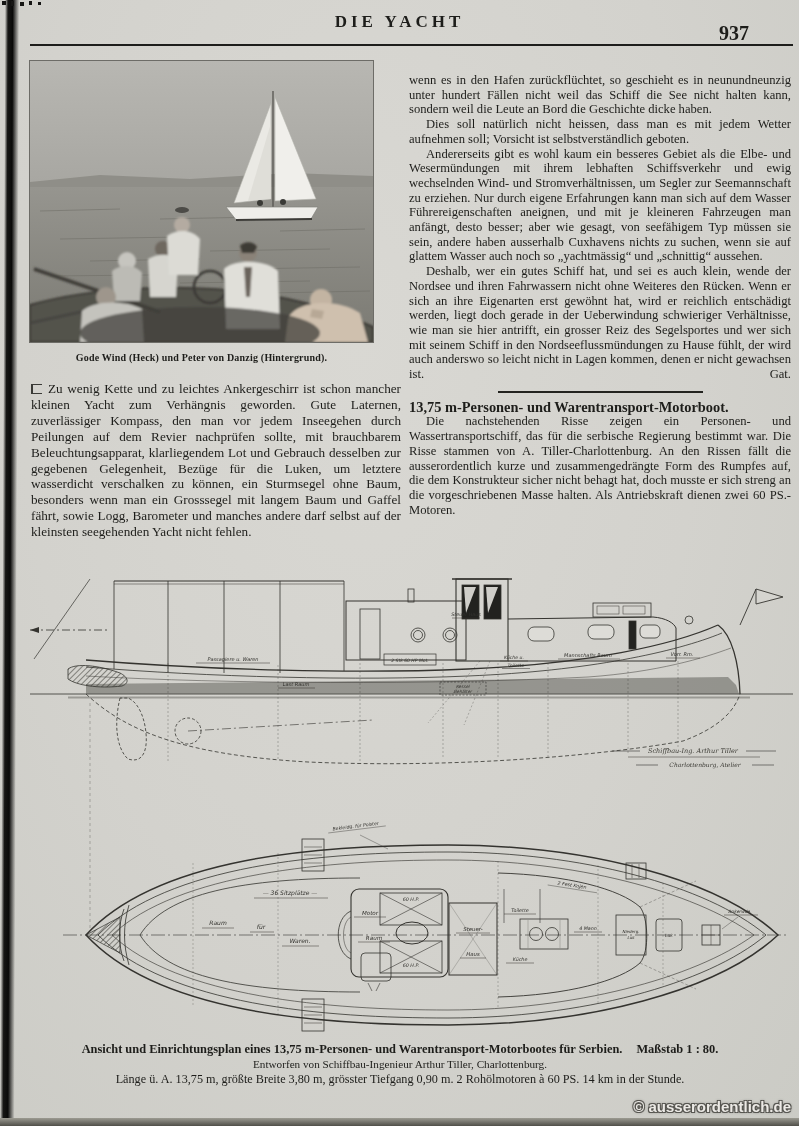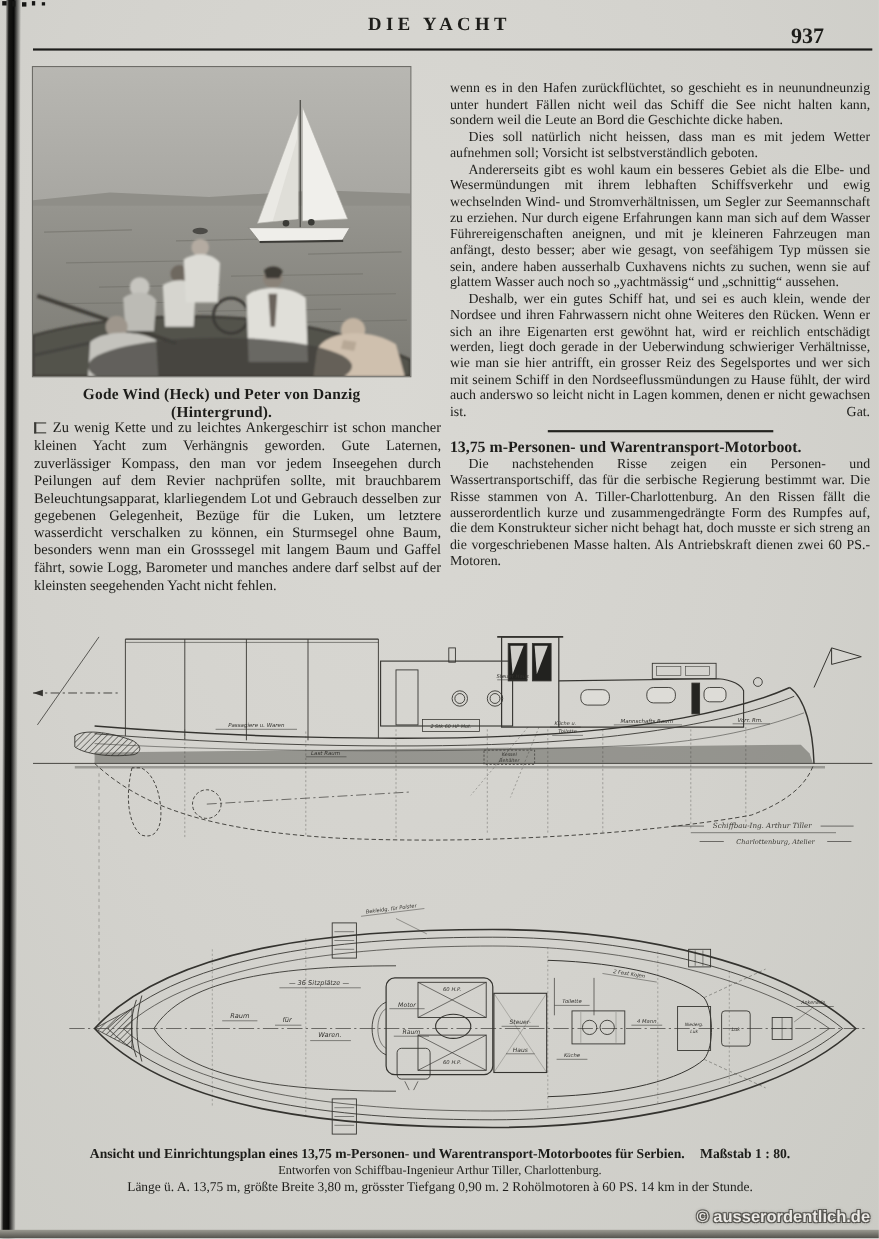--- a/index.html
+++ b/index.html
@@ -17,21 +17,21 @@
   
   .hdr-title{position:absolute;left:0;right:0;top:12px;text-align:center;
              font-weight:bold;font-size:17px;letter-spacing:4px;}
   .hdr-num{position:absolute;right:50px;top:22px;font-weight:bold;font-size:20px;}
   .hdr-rule{position:absolute;left:30px;width:763px;top:44px;height:2px;background:#1d1d1b;}
   
   .photo{position:absolute;left:30px;top:61px;width:343px;height:281px;
          outline:1px solid #6d6c67;box-shadow:inset 0 0 0 1px #c9c8c2;}
   .photo svg{display:block;}
   .photo-cap{position:absolute;left:30px;top:352px;width:343px;text-align:center;
-             font-size:14px;font-weight:bold;letter-spacing:.2px;}
+             font-size:10px;font-weight:bold;letter-spacing:.2px;}
   
   .col{position:absolute;text-align:justify;}
   .col p{margin:0;}
   .col-left{left:31px;top:381px;width:370px;font-size:13.2px;line-height:15.9px;}
   .col-right{left:409px;top:55px;width:382px;font-size:12.6px;line-height:14.7px;margin-top:18px;}
   .ind{text-indent:17px;}
   .artifact{display:inline-block;width:9px;height:8px;border:1.4px solid #3a3a36;border-left-width:2px;
             border-right:none;vertical-align:-1px;margin-right:6px;}
   .author{float:right;}
   .subrule{width:205px;border:none;border-top:2px solid #23231f;margin:9px auto 7px;}

